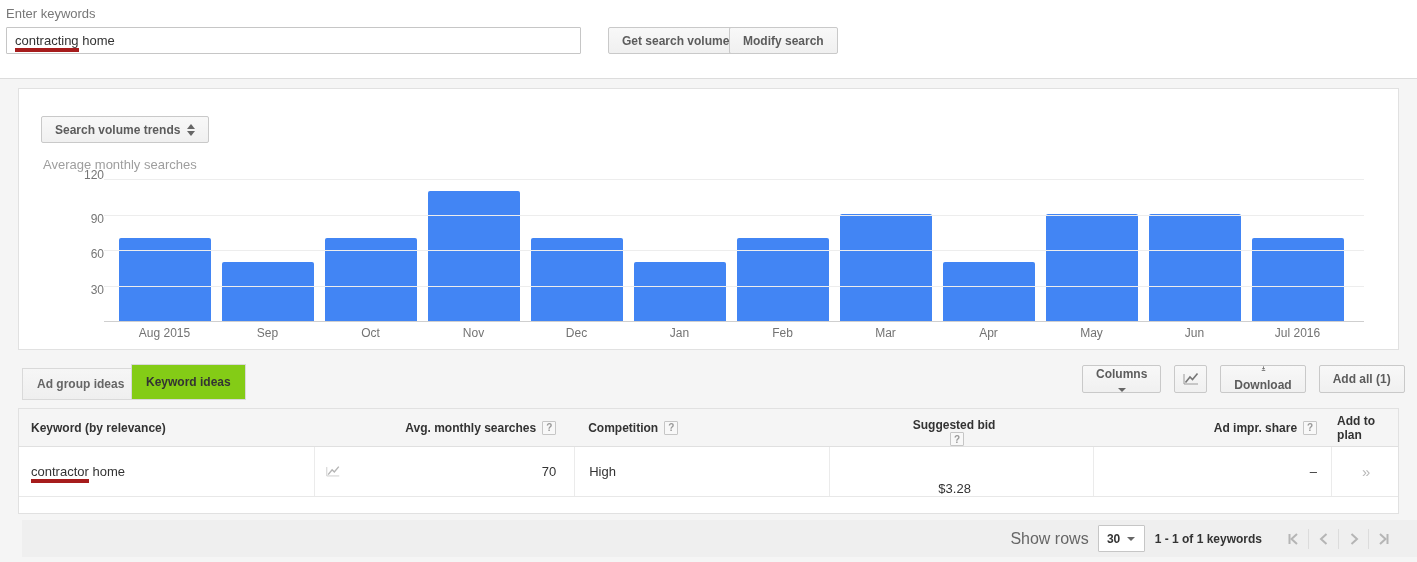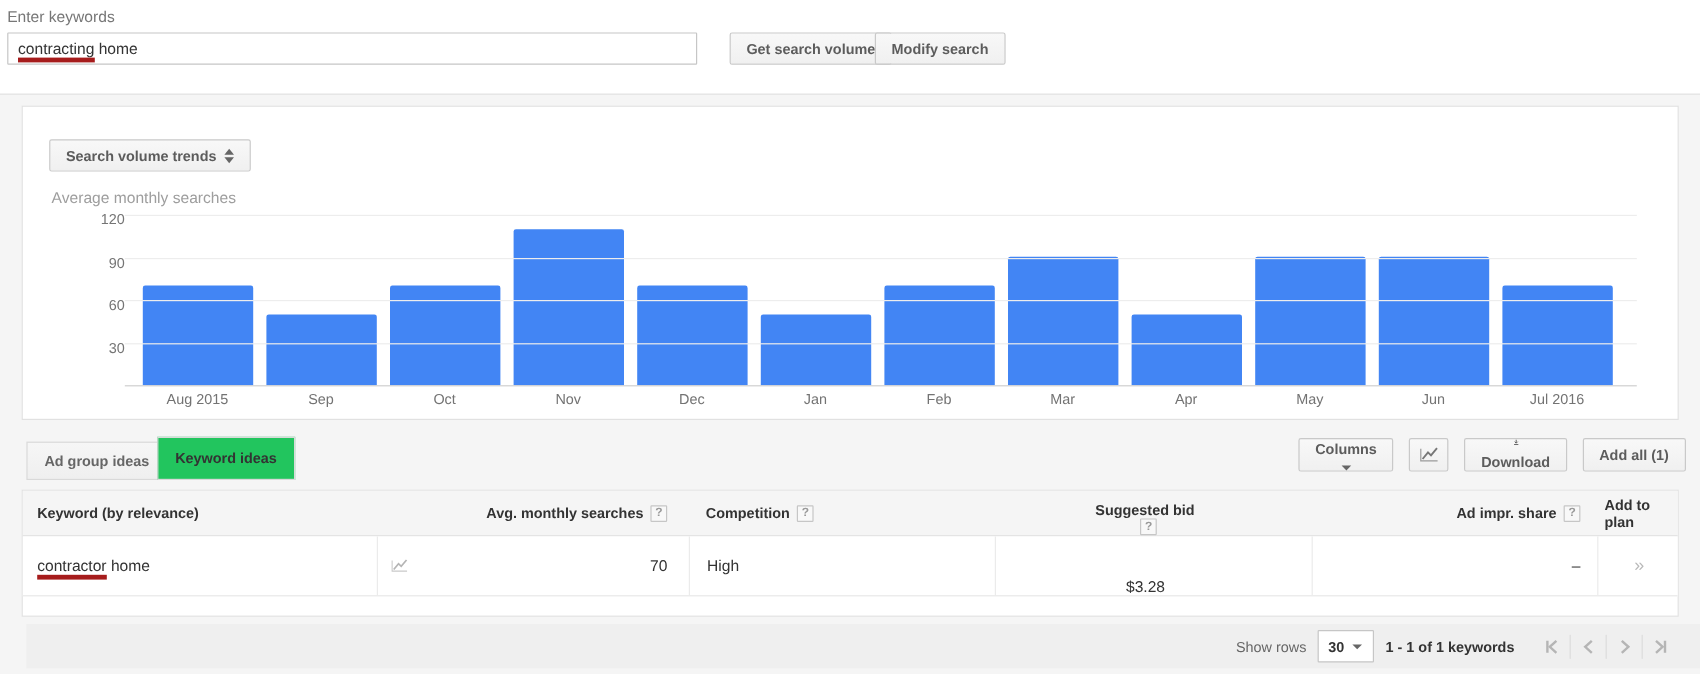--- a/index.html
+++ b/index.html
@@ -51,21 +51,21 @@
   .bar { width:92px; background:var(--bar); border-radius:2px 2px 0 0; }
   .xlabels-row { position:absolute; left:94px; top:237px; width:1236px; display:flex; }
   .x-label { width:103px; text-align:center; font-size:12px; color:#737373; }
 
   
   .tab {
     position:absolute; display:flex; align-items:center; padding:8px 14px;
     font-size:12px; font-weight:bold; cursor:pointer; white-space:nowrap;
   }
   .tab-inactive { left:22px; top:368px; height:32px; background:linear-gradient(#f6f6f6,#efefef); border:1px solid #d9d9d9; color:#666; }
-  .tab-active   { left:131px; top:364px; height:36px; background:#22c55e; border:1px solid #d9d9d9; color:#333; z-index:2; }
+  .tab-active   { left:131px; top:364px; height:36px; background:#84cc16; border:1px solid #d9d9d9; color:#333; z-index:2; }
   .toolbar { position:absolute; top:365px; left:1082px; display:flex; align-items:center; gap:13px; }
   .btn-tall { height:28px;flex-direction:column; }
   .caret-down { width:0; height:0; border-left:4px solid transparent; border-right:4px solid transparent; border-top:4px solid #666; display:inline-block; }
   .icon-btn { width:33px; padding:0; }
 
   
   .table-panel {
     position:absolute; left:18px; top:408px; width:1381px; height:106px;
     background:#fff; border:1px solid #e1e1e1;
   }
@@ -90,21 +90,21 @@
   }
   .hdr-cell { display:flex; align-items:center; }
   .dbl-chevron { color:#b9b9b9; font-size:15px; cursor:pointer; letter-spacing:-2px; }
 
   
   .footer-bar {
     position:absolute; left:22px; top:520px; width:1395px; height:37px;
     background:#efefef; display:flex; align-items:center; justify-content:flex-end;
     padding-right:19px;
   }
-  .show-rows-label { font-size:12px; color:#666; margin-right:9px;text-align:center; }
+  .show-rows-label { font-size:16px; color:#666; margin-right:9px;text-align:center; }
   .rows-select {
     height:27px; min-width:47px; background:#fff; border:1px solid #c6c6c6; border-radius:1px;
     display:inline-flex; align-items:center; justify-content:center; gap:7px;
     font-size:12px; font-weight:bold; color:#333; cursor:pointer; margin-right:10px; padding:0 8px;
   }
   .range-text { font-size:12px; font-weight:bold; color:#333; margin-right:16px; }
   .pager { display:flex; align-items:center; }
   .pager-cell { width:30px; height:20px; display:flex; align-items:center; justify-content:center; cursor:default; }
   .pager-cell + .pager-cell { border-left:1px solid #dcdcdc; }
   .pager svg { display:block; }
@@ -184,21 +184,21 @@
       <div class="x-label">Jun</div>
       <div class="x-label">Jul 2016</div>
     </div>
 <div class="gridline" style="top: 196.5px;"></div>
     <div class="y-tick" style="top: 192.5px;">30</div>
     <div class="gridline" style="top: 161px;"></div>
     <div class="y-tick" style="top: 157px;">60</div>
     <div class="gridline" style="top: 125.5px;"></div>
     <div class="y-tick" style="top: 121.5px;">90</div>
     <div class="gridline" style="top: 90px;"></div>
-    <div class="y-tick" style="top: 86px;">120</div>
+    <div class="y-tick" style="top: 78px;">120</div>
     <div class="baseline" style="top: 232px;"></div>
   </div>
 
 <div class="tab tab-inactive">Ad group ideas</div>
 <div class="tab tab-active">Keyword ideas</div>
 
 <div class="toolbar">
   <button class="btn btn-tall">
     <span>Columns</span>
     <span class="caret-down"></span>

